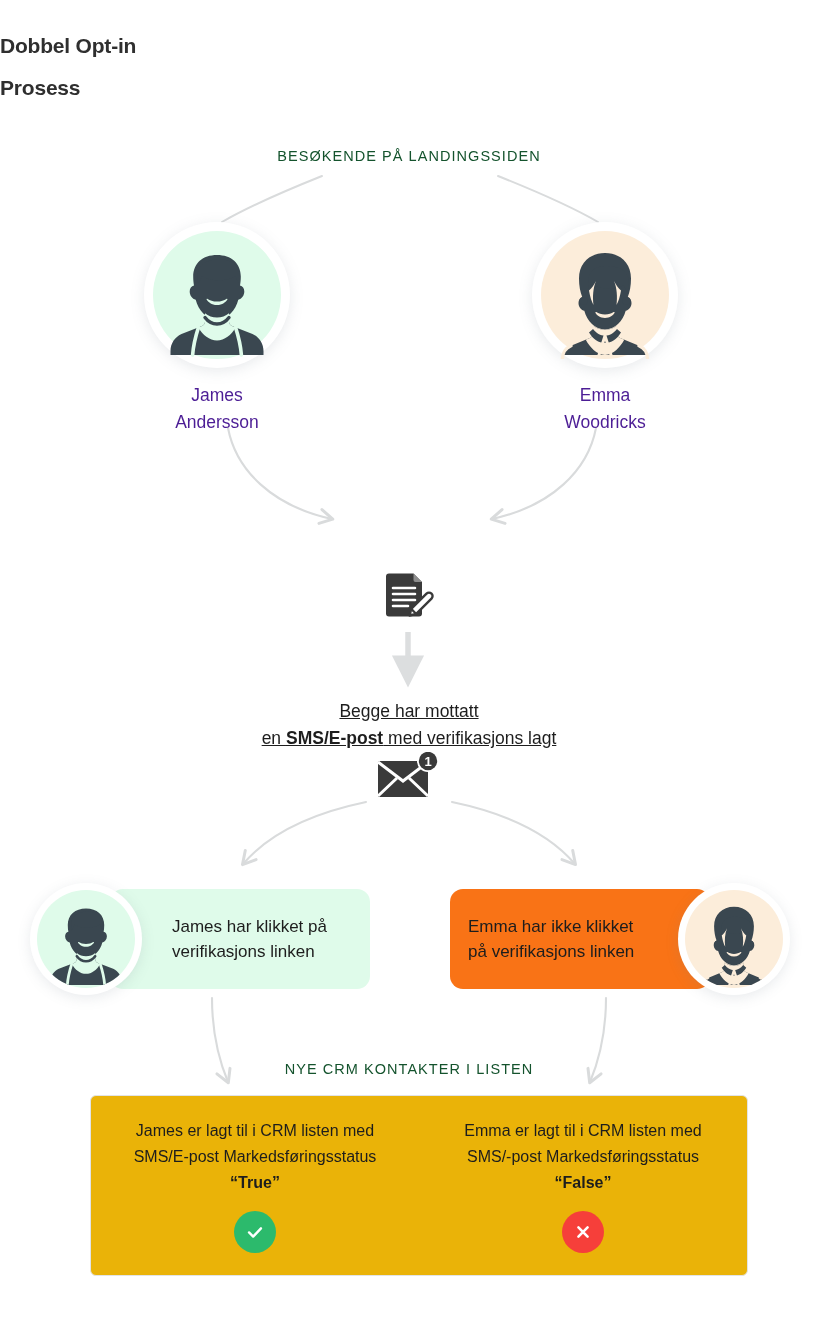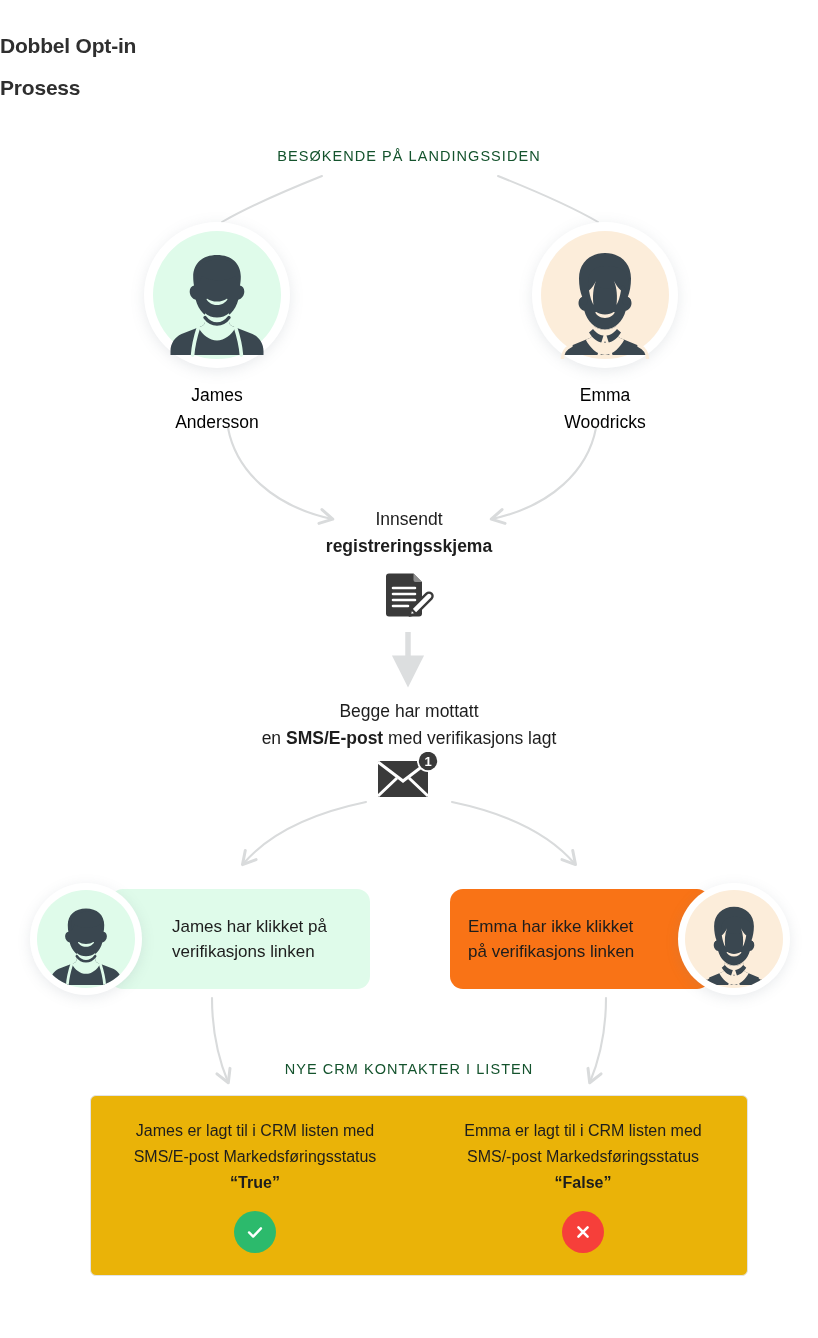--- a/index.html
+++ b/index.html
@@ -41,30 +41,30 @@
     width:146px; height:146px; border-radius:50%;
     margin:0 auto; background:#ffffff;
     box-shadow:0 3px 14px rgba(120,130,140,0.17);
     display:flex; align-items:center; justify-content:center;
   }
   .disc { width:128px; height:128px; border-radius:50%; display:block; }
   .disc.mint  { background:#dffbea; }
   .disc.peach { background:#fcedda; }
 
   .pname {
-    margin-top:14px; font-size:17.5px; color:#000000; line-height:1.52; font-weight:400;
+    margin-top:14px; font-size:17.5px; color:#4c1d95; line-height:1.52; font-weight:400;
   }
 
   
   .ctr-text {
     position:absolute; left:0; width:818px; text-align:center;
     font-size:17.5px; line-height:1.55; color:#1d1d1d;
   }
   #form-text { top:506px; }
-  #mail-text { top:698px; }
+  #mail-text { top:698px;text-decoration:underline; }
   .ctr-text b { font-weight:bold; }
 
   
   #doc-icon { position:absolute; left:381px; top:570px; width:56px; height:52px; z-index:3; }
   #mail-icon { position:absolute; left:376px; top:752px; width:66px; height:48px; z-index:3; }
 
   
   .rcard { position:absolute; z-index:3; height:112px; }
   #card-james { left:30px; top:883px; width:340px; }
   #card-emma  { left:450px; top:883px; width:340px; }
@@ -181,24 +181,20 @@
           <path d="M30 114.8c-5.2 2.2-8.5 7.3-8.5 13M98 114.8c5.2 2.2 8.5 7.3 8.5 13" fill="none" stroke="#fcedda" stroke-width="3.4" stroke-linecap="round"></path>
         </svg>
       </div>
     </div>
     <div class="pname">
       <span>Emma</span><br>
       <span>Woodricks</span>
     </div>
   </div>
 
-  <div class="ctr-text" id="form-text">
-    <span>Innsendt</span><br>
-    <b>registreringsskjema</b>
-  </div>
 
   <div id="doc-icon">
     <svg viewBox="0 0 56 52" width="56" height="52">
       <path d="M5 3.5h27.5l8.5 8.5v31.5a3 3 0 0 1-3 3H8a3 3 0 0 1-3-3V6.5a3 3 0 0 1 3-3z" fill="#3a3a3a"></path>
       <path d="M32.5 3.5 41 12h-6.5a2 2 0 0 1-2-2V3.5z" fill="#8d8d8d"></path>
       <g stroke="#ffffff" stroke-width="2.6" stroke-linecap="round">
         <path d="M12 18h22M12 24h22M12 30h22M12 36h15"></path>
       </g>
       <path d="M50.5 23.5a3.6 3.6 0 0 1 0 5.1L35.2 43.9l-6.6 1.6 1.6-6.6 15.3-15.3a3.6 3.6 0 0 1 5 0z" fill="#ffffff" stroke="#3a3a3a" stroke-width="2.4" stroke-linejoin="round"></path>
       <path d="M30.2 38.9l5.1 5.1" stroke="#3a3a3a" stroke-width="2.2" stroke-linecap="round"></path>

